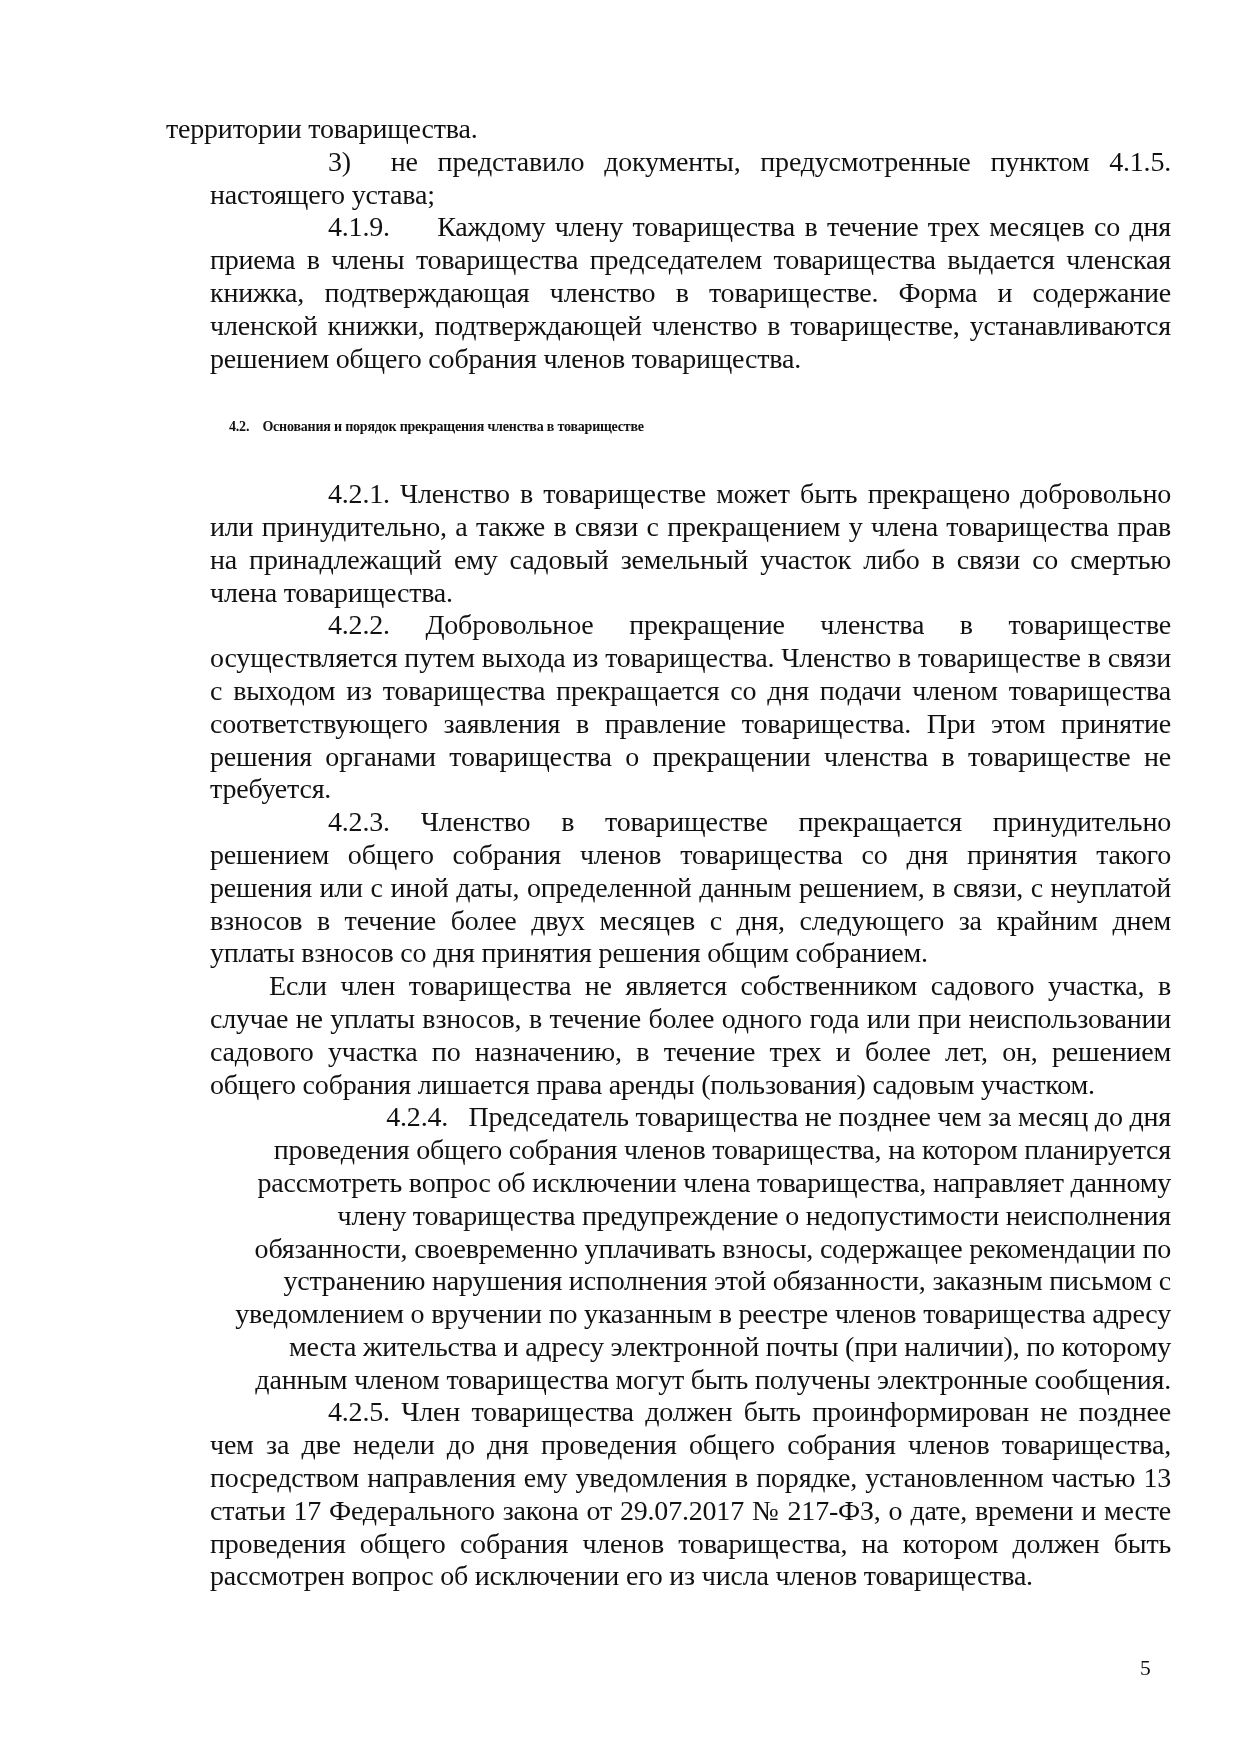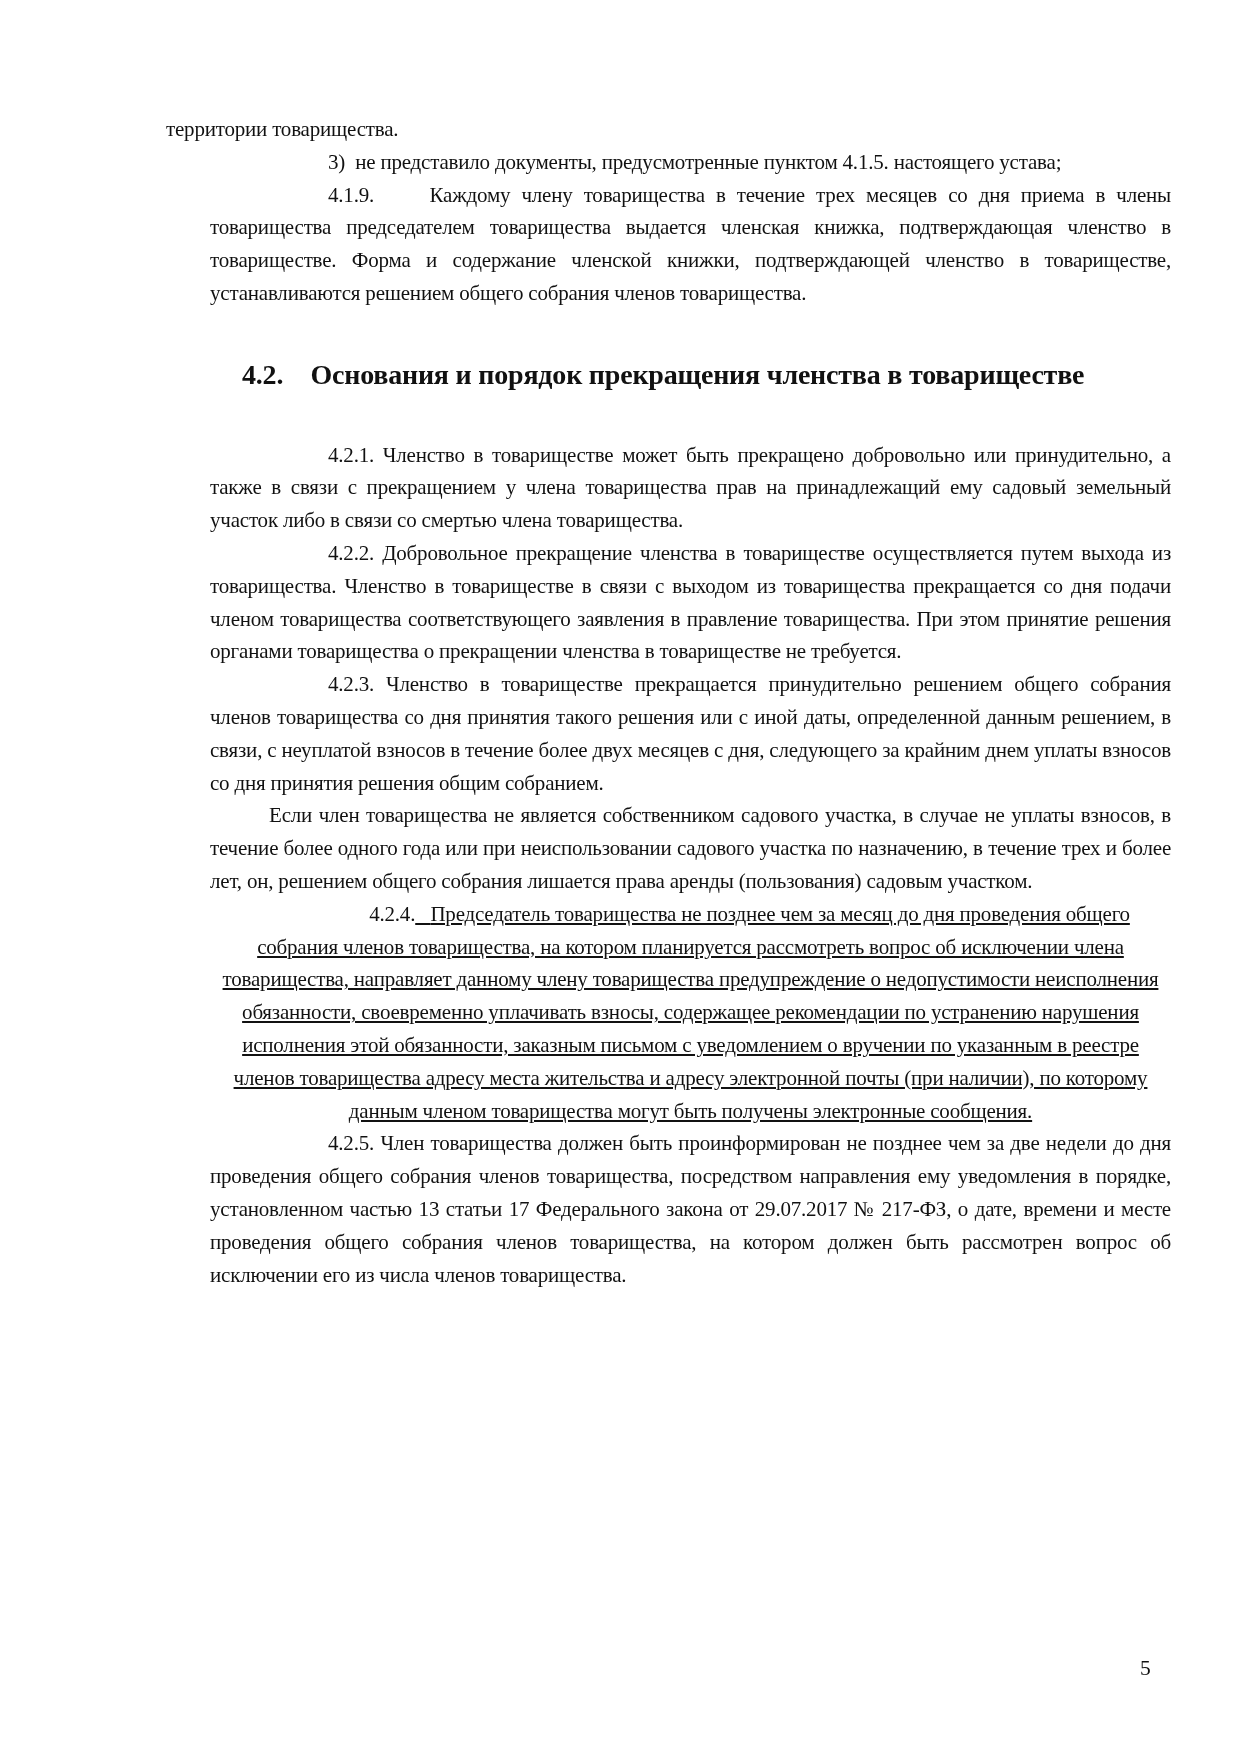--- a/index.html
+++ b/index.html
@@ -15,39 +15,38 @@
       font-family: "Liberation Serif", "DejaVu Serif", serif;
       color: #111111;
     }
     .page {
       position: absolute;
       left: 166px;
       top: 113px;
       width: 1005px;
     }
     .p {
-      font-size: 21px;
+      font-size: 28px;
       line-height: 32.8px;
       margin: 0;
       text-align: justify;
       letter-spacing: -0.2px;
     }
     .p.indent {
       text-indent: 59px;
       margin-left: 44px;
     }
     .p.noj {
-      text-align: center;
-      text-decoration: underline;
+      text-align: right;
     }
     .heading {
-      font-size: 28px;
+      font-size: 14px;
       line-height: 32.8px;
       font-weight: bold;
-      margin: 17px;
+      margin: 4px;
       padding-left: 59px;
       letter-spacing: -0.2px;
     }
     .gap-before-heading { height: 32px; }
     .gap-after-heading { height: 30px; }
     .num {
       display: inline-block;
       min-width: 0;
     }
     .page-number {

